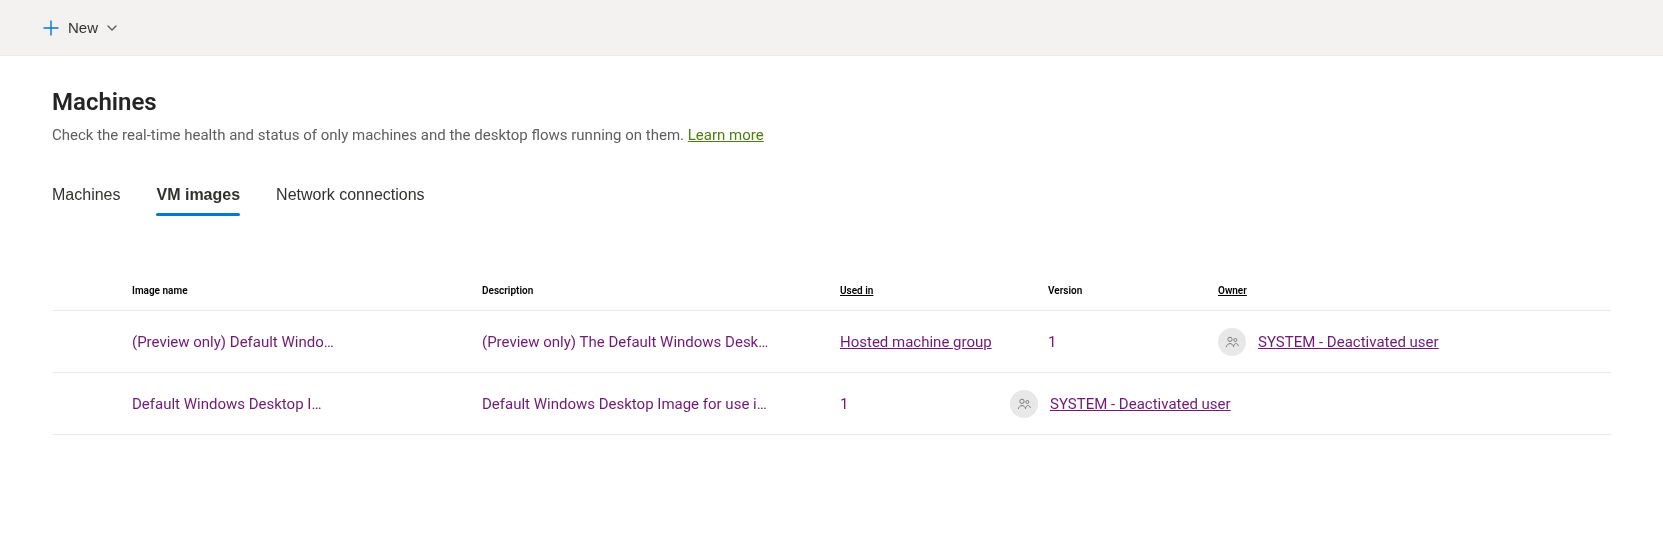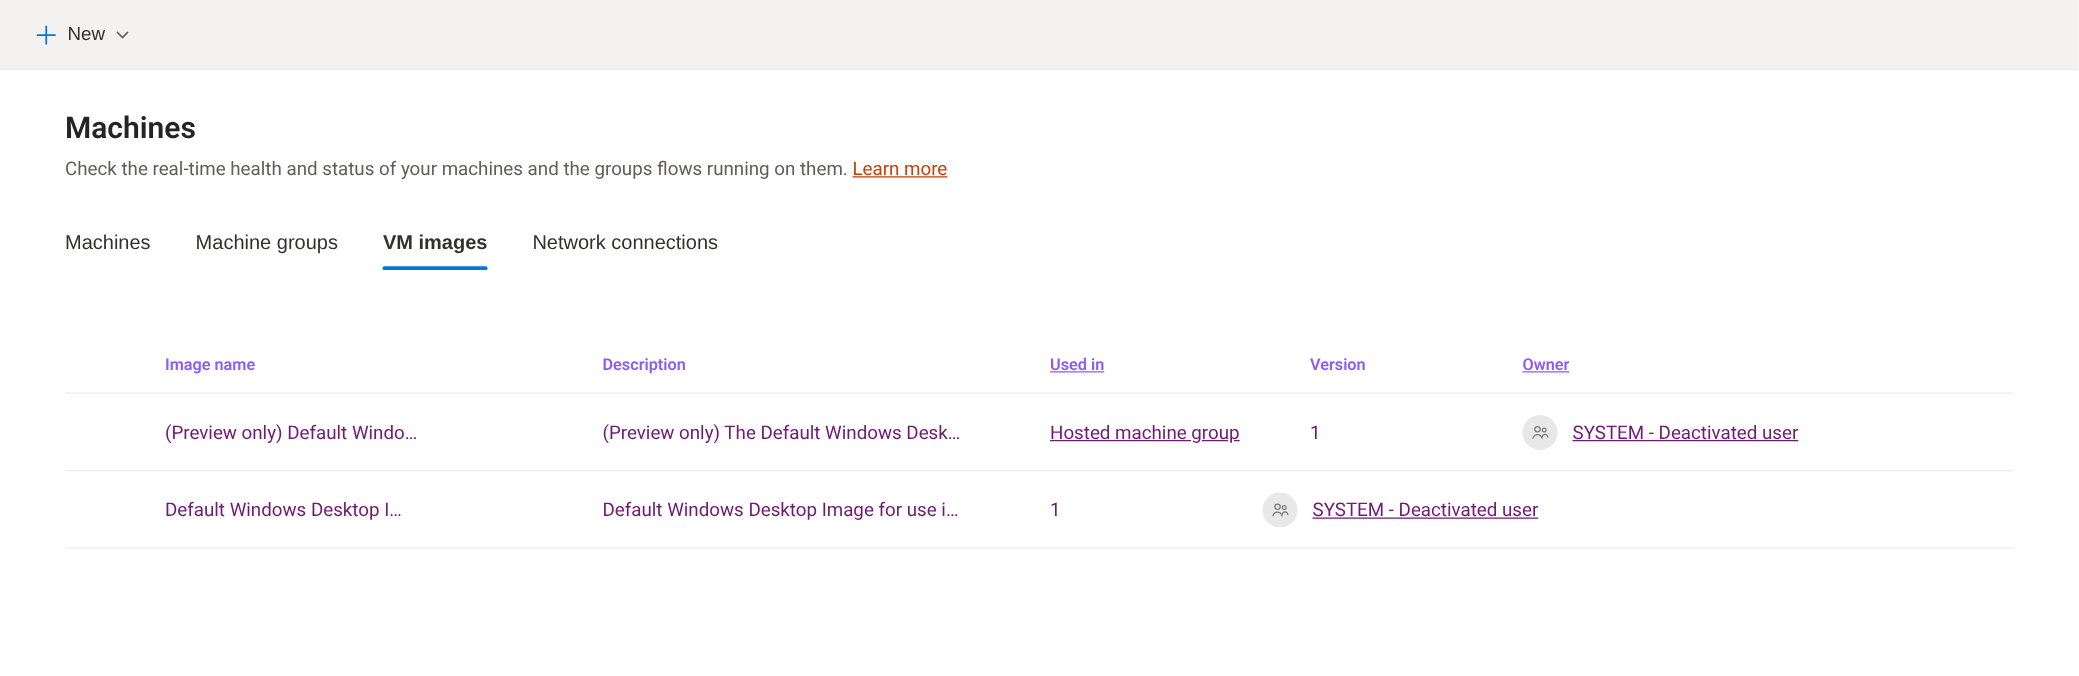--- a/index.html
+++ b/index.html
@@ -8,21 +8,21 @@
     font-size: 14px;
     color: #323130;
     background: #ffffff;
     width: 1663px;
   }
   .toolbar {
     background: #f3f2f1;
     height: 56px;
     display: flex;
     align-items: center;
-    padding: 0 20px;
+    padding: 0 34px;
     border-bottom: 1px solid #edebe9;
   }
   .new-button {
     display: flex;
     align-items: center;
     gap: 8px;
     background: transparent;
     border: none;
     cursor: pointer;
     color: #323130;
@@ -47,21 +47,21 @@
     font-weight: 600;
     color: #242424;
     margin-bottom: 10px;
   }
   .page-desc {
     font-size: 15px;
     color: #605e5c;
     margin-bottom: 34px;
   }
   .learn-more {
-    color: #c2410c;
+    color: #4d7c0f;
     text-decoration: underline;
     cursor: pointer;
   }
   .tabs {
     display: flex;
     gap: 36px;
     border-bottom: 1px solid transparent;
     margin-bottom: 60px;
   }
   .tab {
@@ -89,22 +89,22 @@
   .table {
     width: 100%;
   }
   .thead {
     display: flex;
     padding: 10px 0 14px 0;
     border-bottom: 1px solid #edebe9;
   }
   .th {
     font-weight: 600;
-    font-size: 13px;
-    color: #8b5cf6;
+    font-size: 10px;
+    color: #000000;
   }
   .col-spacer { width: 80px; flex-shrink: 0; }
   .col-image  { width: 350px; flex-shrink: 0; padding-right: 20px; }
   .col-desc   { width: 358px; flex-shrink: 0; padding-right: 32px; }
   .col-used   { width: 208px; flex-shrink: 0; padding-right: 20px; text-decoration: underline; }
   .col-ver    { width: 170px; flex-shrink: 0; padding-right: 20px; }
   .col-owner  { flex: 1; display: flex; align-items: center; gap: 12px; text-decoration: underline; }
   .trow {
     display: flex;
     align-items: center;
@@ -147,26 +147,25 @@
       <svg width="12" height="12" viewBox="0 0 12 12" fill="none">
         <path d="M2 4l4 4 4-4" stroke="#605e5c" stroke-width="1.4" stroke-linecap="round" stroke-linejoin="round"></path>
       </svg>
     </span>
   </button>
 </div>
 
 <div class="content">
   <h1 class="page-title">Machines</h1>
   <p class="page-desc">
-    <span>Check the real-time health and status of your machines and the groups flows running on them. </span><a class="learn-more">Learn more</a>
+    <span>Check the real-time health and status of only machines and the desktop flows running on them. </span><a class="learn-more">Learn more</a>
   </p>
 
   <div class="tabs">
     <button class="tab">Machines</button>
-    <button class="tab">Machine groups</button>
     <button class="tab active">VM images</button>
     <button class="tab">Network connections</button>
   </div>
 
   <div class="table">
     <div class="thead">
       <div class="col-spacer"></div>
       <div class="th col-image">Image name</div>
       <div class="th col-desc">Description</div>
       <div class="th col-used">Used in</div>

